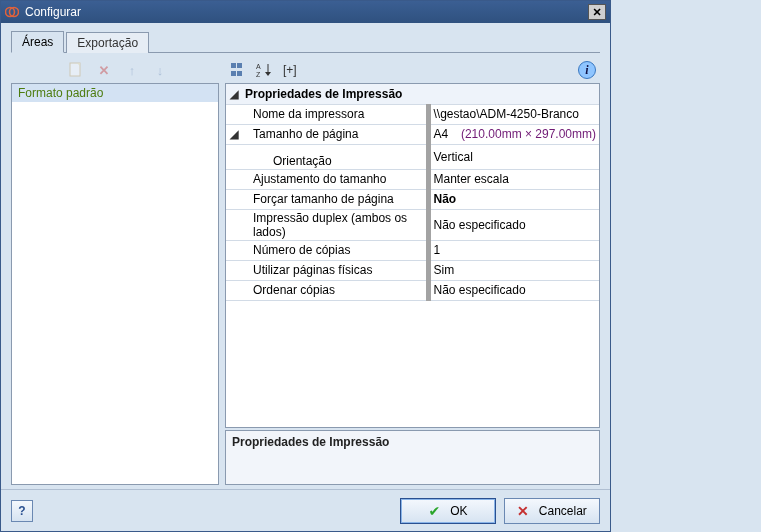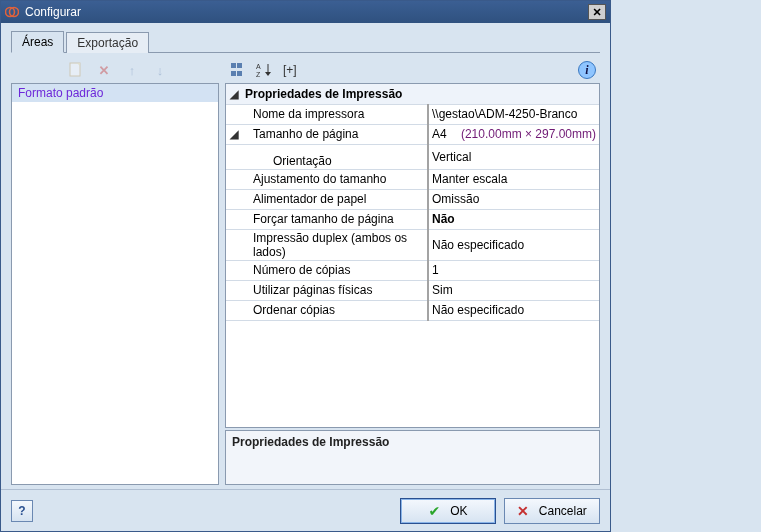--- a/index.html
+++ b/index.html
@@ -112,21 +112,21 @@
   }
   .leftpane {
     width: 208px;
     background: #fff;
     border: 1px solid #8a9aaf;
     overflow: auto;
   }
   .leftpane .item {
     padding: 2px 6px;
     background: #d3e2f3;
-    color: #6d28d9;
+    color: #4d7c0f;
     cursor: pointer;
   }
   .rightpane {
     flex: 1;
     display: flex; flex-direction: column;
     gap: 2px;
   }
   .propgrid {
     flex: 1;
     background: #fff;
@@ -140,21 +140,21 @@
   .propgrid col.exp { width: 16px; }
   .propgrid col.key { width: 186px; }
   .propgrid tr { border-bottom: 1px solid #d2dbe6; height: 20px; }
   .propgrid td { padding: 1px 3px; vertical-align: middle; }
   .grouprow td {
     background: #eef3fa;
     font-weight: bold;
   }
   .grouprow .exp-cell { text-align: center; color: #333; font-weight: normal; cursor: pointer; }
   .exp-cell { text-align: center; color: #333; cursor: pointer; }
-  .keycell { border-right: 2px solid #a3a3a3; }
+  .keycell { border-right: 5px solid #a3a3a3; }
   .indent1 { padding-left: 8px; display: inline-block; }
   .indent2 { padding-left: 28px; display: inline-block; margin-top: 8px; }
   .valcell { position: relative; cursor: text; }
   .valcell .extra { float: right; color: #701a75; }
   .bold-val { font-weight: bold; }
   .descpane {
     height: 55px;
     background: #f2f5fa;
     border: 1px solid #8a9aaf;
     padding: 4px 6px;
@@ -315,25 +315,20 @@
                   <td class="keycell"><span class="indent2">Orientação</span></td>
                   <td class="valcell">Vertical</td>
                 </tr>
 
                 <tr>
                   <td></td>
                   <td class="keycell"><span class="indent1">Ajustamento do tamanho</span></td>
                   <td class="valcell">Manter escala</td>
                 </tr>
 
-                <tr>
-                  <td></td>
-                  <td class="keycell"><span class="indent1">Alimentador de papel</span></td>
-                  <td class="valcell">Omissão</td>
-                </tr>
 
                 <tr>
                   <td></td>
                   <td class="keycell"><span class="indent1">Forçar tamanho de página</span></td>
                   <td class="valcell bold-val">Não</td>
                 </tr>
 
                 <tr>
                   <td></td>
                   <td class="keycell"><span class="indent1">Impressão duplex (ambos os lados)</span></td>

